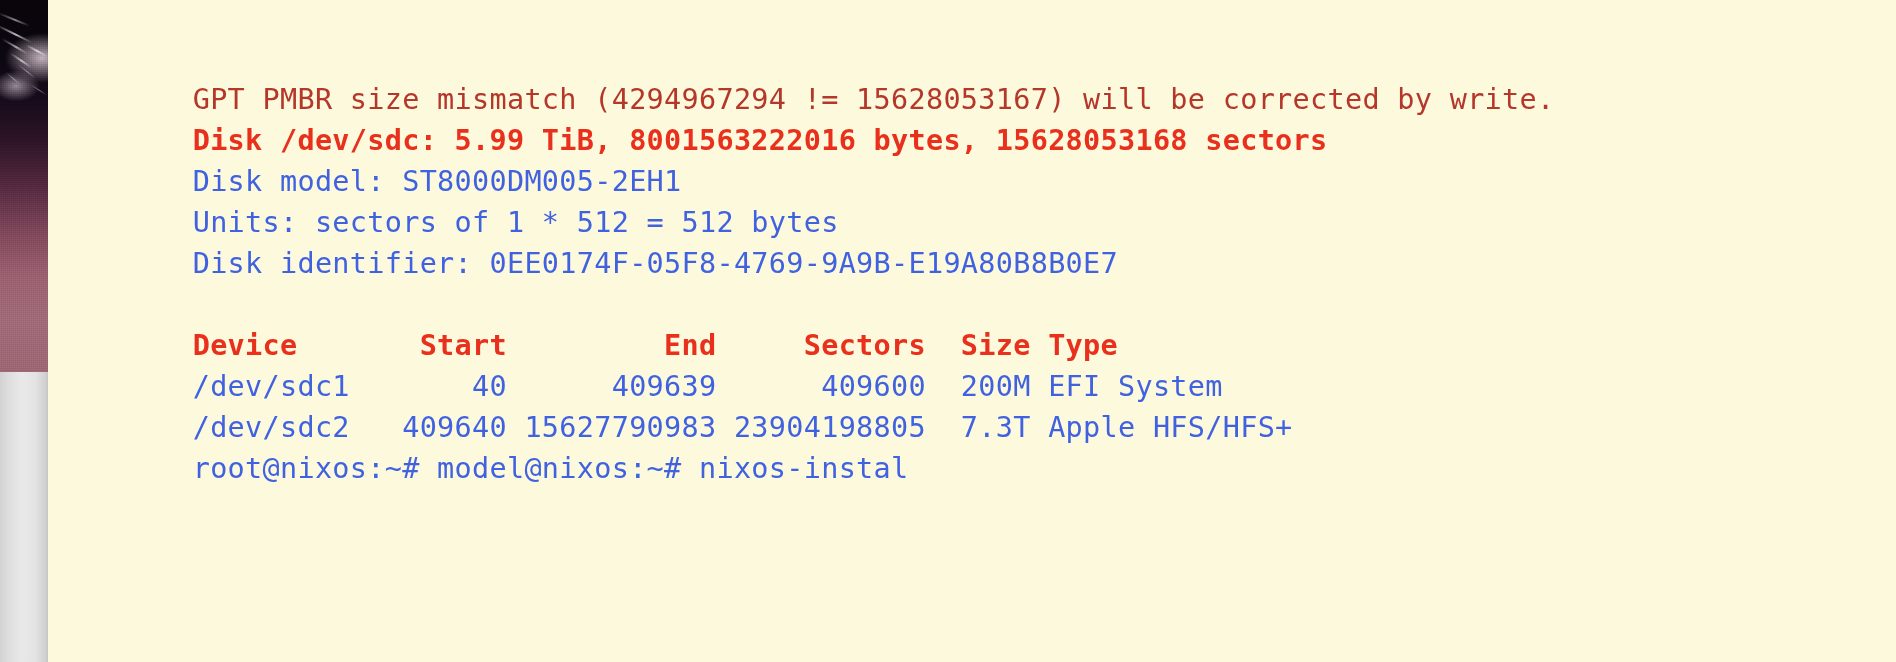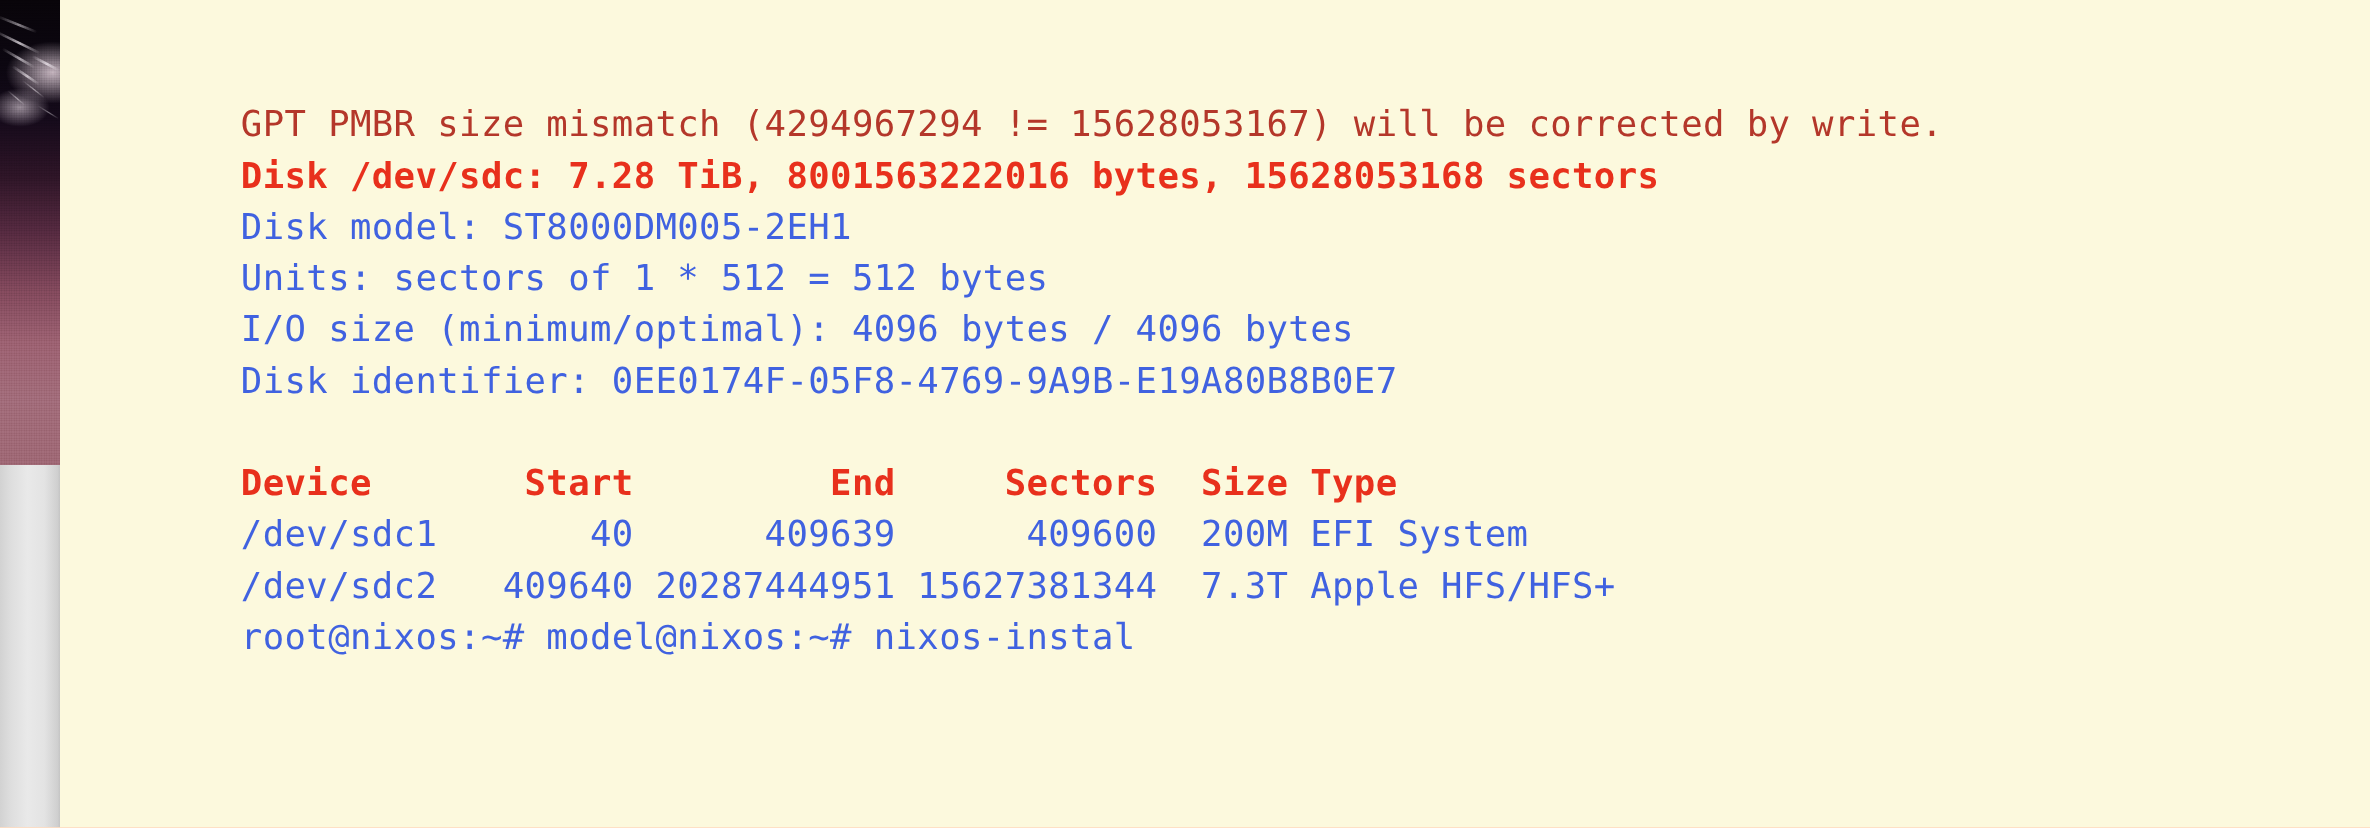--- a/index.html
+++ b/index.html
@@ -13,21 +13,21 @@
     height: 662px;
     overflow: hidden;
     font-family: "DejaVu Sans Mono", "Liberation Mono", monospace;
   }
 
   #screen {
     position: relative;
     width: 1896px;
     height: 662px;
     overflow: hidden;
-    background: #f97316;
+    background: #bef264;
   }
 
   
   #desktop-strip {
     position: absolute;
     left: 0;
     top: 0;
     width: 48px;
     height: 662px;
     overflow: hidden;
@@ -162,55 +162,52 @@
   </div>
 
   <div id="terminal">
     <div id="term-lines">
 
       <div class="line">
         <span class="txt c-warn">GPT PMBR size mismatch (4294967294 != 15628053167) will be corrected by write.</span>
       </div>
 
       <div class="line">
-        <span class="txt c-red">Disk /dev/sdc: 7.28 TiB, 8001563222016 bytes, 15628053168 sectors</span>
+        <span class="txt c-red">Disk /dev/sdc: 5.99 TiB, 8001563222016 bytes, 15628053168 sectors</span>
       </div>
 
       <div class="line">
         <span class="txt c-blue">Disk model: ST8000DM005-2EH1</span>
       </div>
 
       <div class="line">
         <span class="txt c-blue">Units: sectors of 1 * 512 = 512 bytes</span>
       </div>
 
 
-      <div class="line">
-        <span class="txt c-blue">I/O size (minimum/optimal): 4096 bytes / 4096 bytes</span>
-      </div>
 
 
       <div class="line">
         <span class="txt c-blue">Disk identifier: 0EE0174F-05F8-4769-9A9B-E19A80B8B0E7</span>
       </div>
 
       <div class="line blank">
         <span class="txt"></span>
       </div>
 
       <div class="line">
         <span class="txt c-hdr">Device       Start         End     Sectors  Size Type</span>
       </div>
 
       <div class="line">
         <span class="txt c-blue">/dev/sdc1       40      409639      409600  200M EFI System</span>
       </div>
 
       <div class="line">
-        <span class="txt c-blue">/dev/sdc2   409640 20287444951 15627381344  7.3T Apple HFS/HFS+</span>
+        <span class="txt c-blue">/dev/sdc2   409640 15627790983 23904198805  7.3T Apple HFS/HFS+</span>
       </div>
 
       <div class="line">
         <span class="txt c-blue">root@nixos:~# model@nixos:~# nixos-instal</span>
       </div>
 
     </div>
   </div>
 
 </div>

